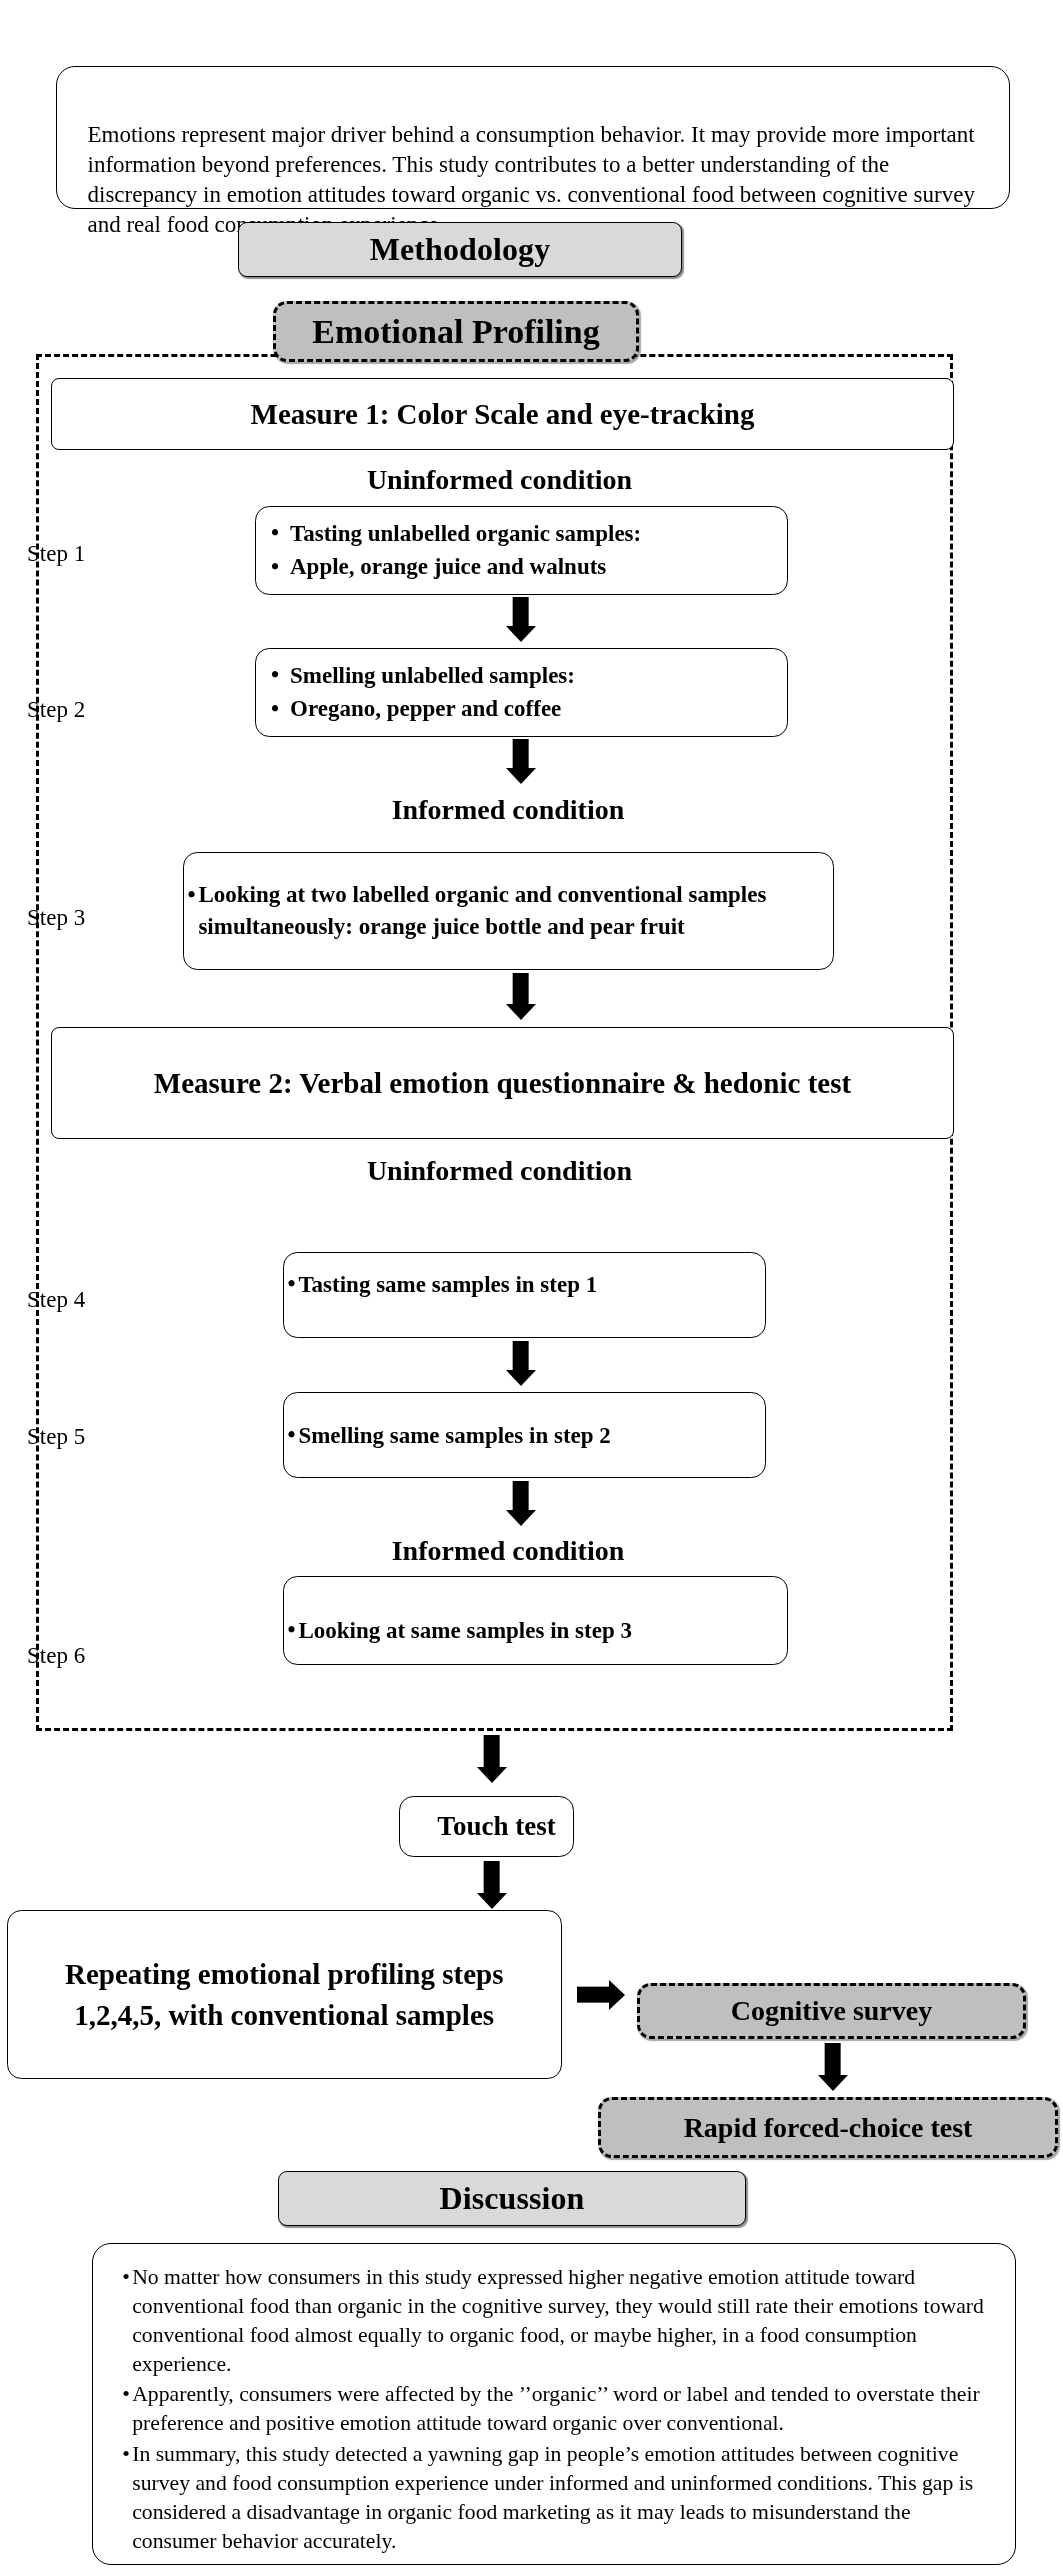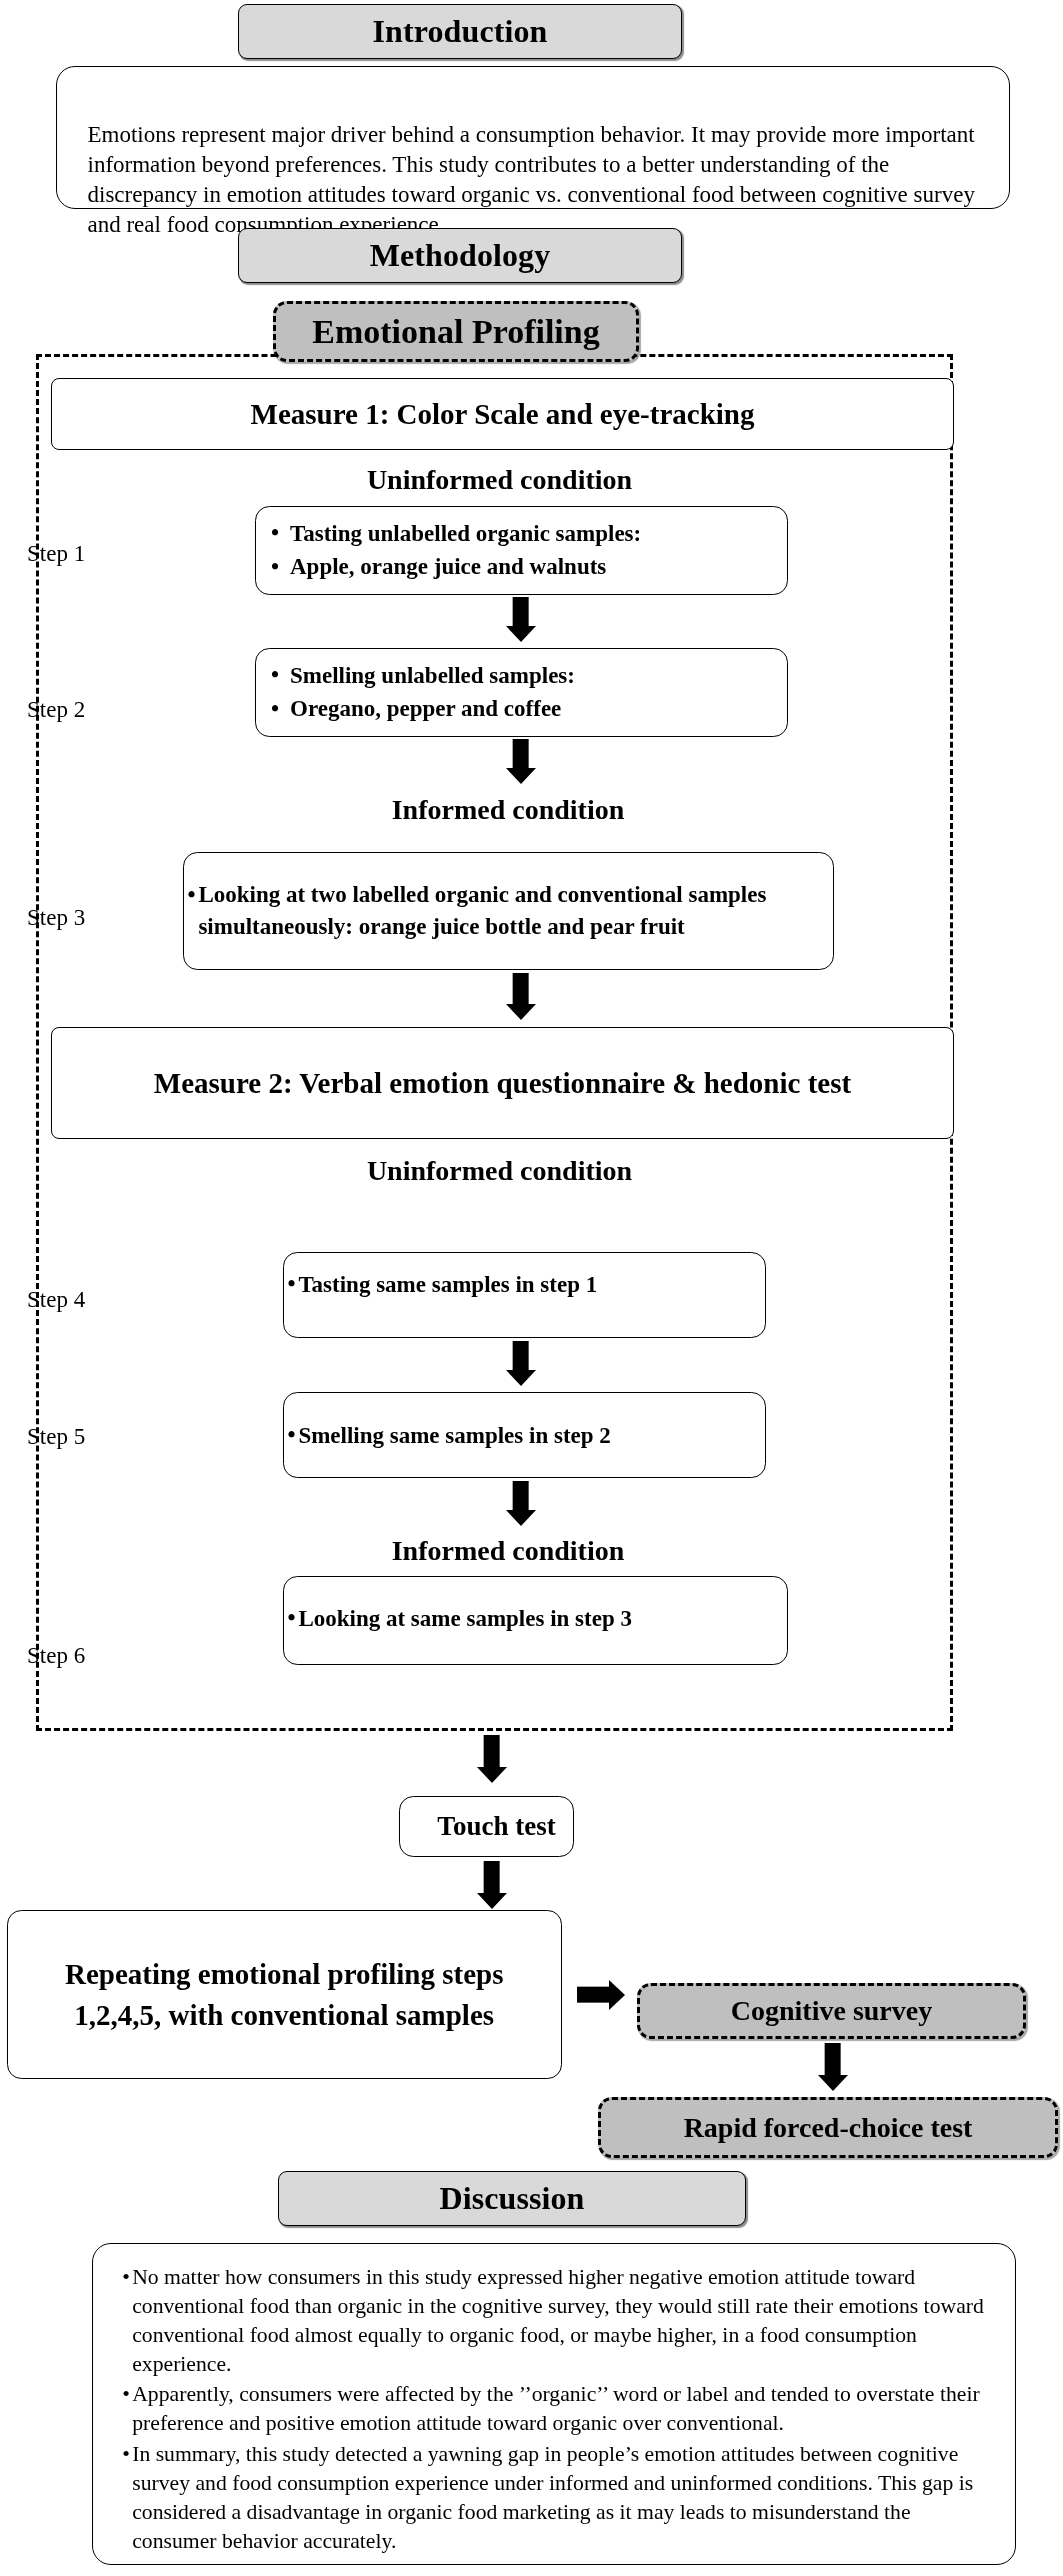--- a/index.html
+++ b/index.html
@@ -183,29 +183,26 @@
     position: absolute;
     left: 2.2px;
     top: 0;
   }
 </style>
 </head>
 <body>
 
 <div id="page">
 
-  <div class="sec-header" style="left:238px; top:4.4px; width:442px; height:53px; font-size:32px;">
-    <span>Introduction</span>
-  </div>
 
   <div class="text-panel" style="left:56px; top:66px; width:954px; height:143px; padding:25px 30.5px;">
     <p style="font-size:23px;margin-top:28px;">Emotions represent major driver behind a consumption behavior. It may provide more important information beyond preferences. This study contributes to a better understanding of the discrepancy in emotion attitudes toward organic vs. conventional food between cognitive survey and real food consumption experience.</p>
   </div>
 
-  <div class="sec-header" style="left:238px; top:228px; width:442px; height:53px; font-size:32px;">
+  <div class="sec-header" style="left:238px; top:222px; width:442px; height:53px; font-size:32px;">
     <span>Methodology</span>
   </div>
 
   <div class="dashed-gray" style="left:273px; top:301px; width:366px; height:61px; font-size:34px; z-index:5;">
     <span>Emotional Profiling</span>
   </div>
 
   <div class="dashed-container" style="left:36px; top:354px; width:917px; height:1377px;"></div>
 
   <div class="sqbox" style="left:51px; top:378px; width:903px; height:72px; font-size:29px;">
@@ -302,21 +299,21 @@
     <div class="head" style="top:29px;"></div>
   </div>
 
   <div class="cond-label" style="left:0px; top:1535px; width:1016px; font-size:28px;">
     <span>Informed condition</span>
   </div>
 
   <div class="step-label" style="left:27px; top:1643px; font-size:23px;">
     <span>Step 6</span>
   </div>
-  <div class="rbox" style="left:283px; top:1576px; width:505px; height:89px; padding:6px 0; justify-content:flex-start;">
+  <div class="rbox" style="left:283px; top:1576px; width:505px; height:89px; padding:18px 0; justify-content:flex-start;">
     <ul class="bullets tight" style="margin-top:18px;">
       <li style="font-size:23px;">Looking at same samples in step 3</li>
     </ul>
   </div>
 
   <div class="arrow-down" style="left:475px; top:1735px; width:33px; height:50px;">
     <div class="shaft" style="width:16.7px; height:32px;"></div>
     <div class="head" style="top:32px;"></div>
   </div>
 

